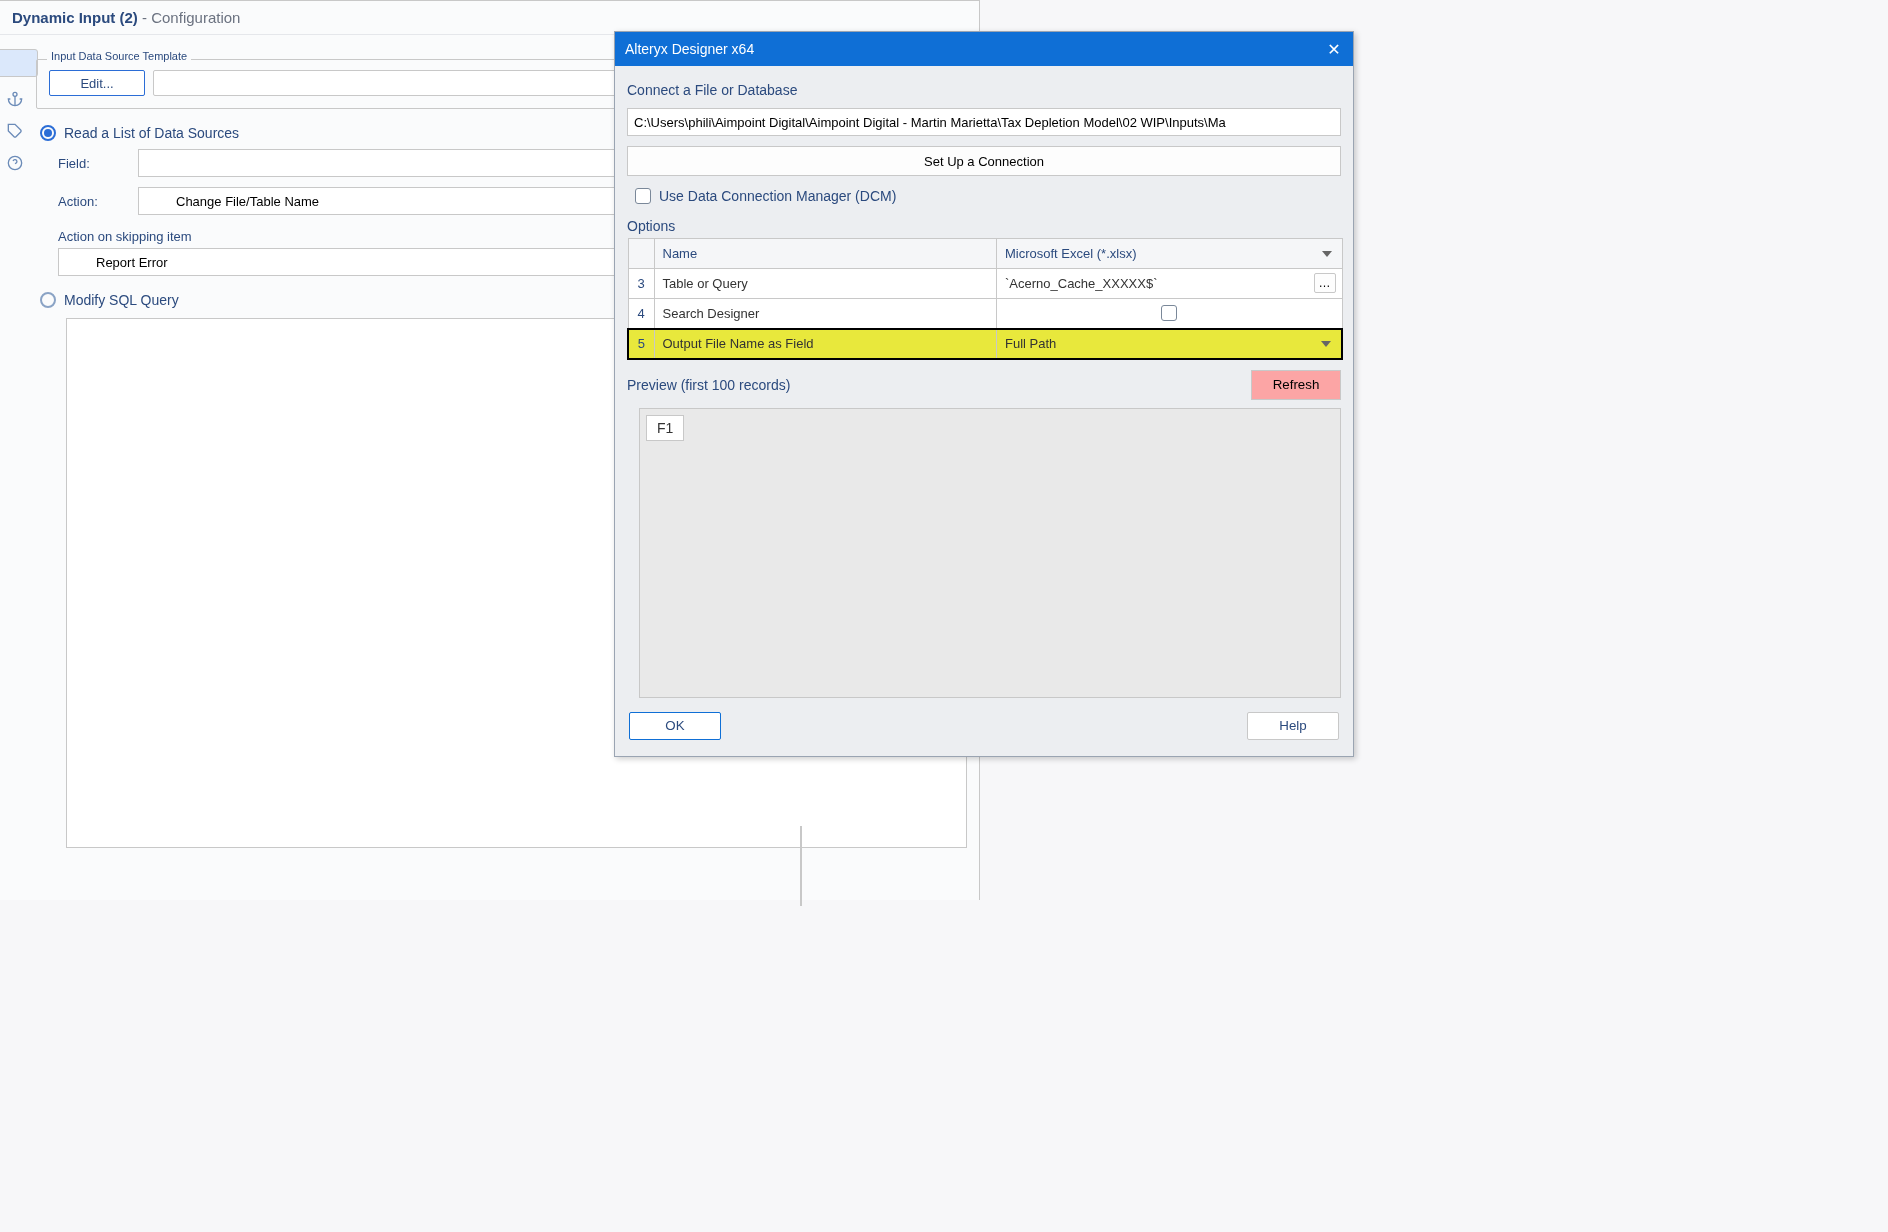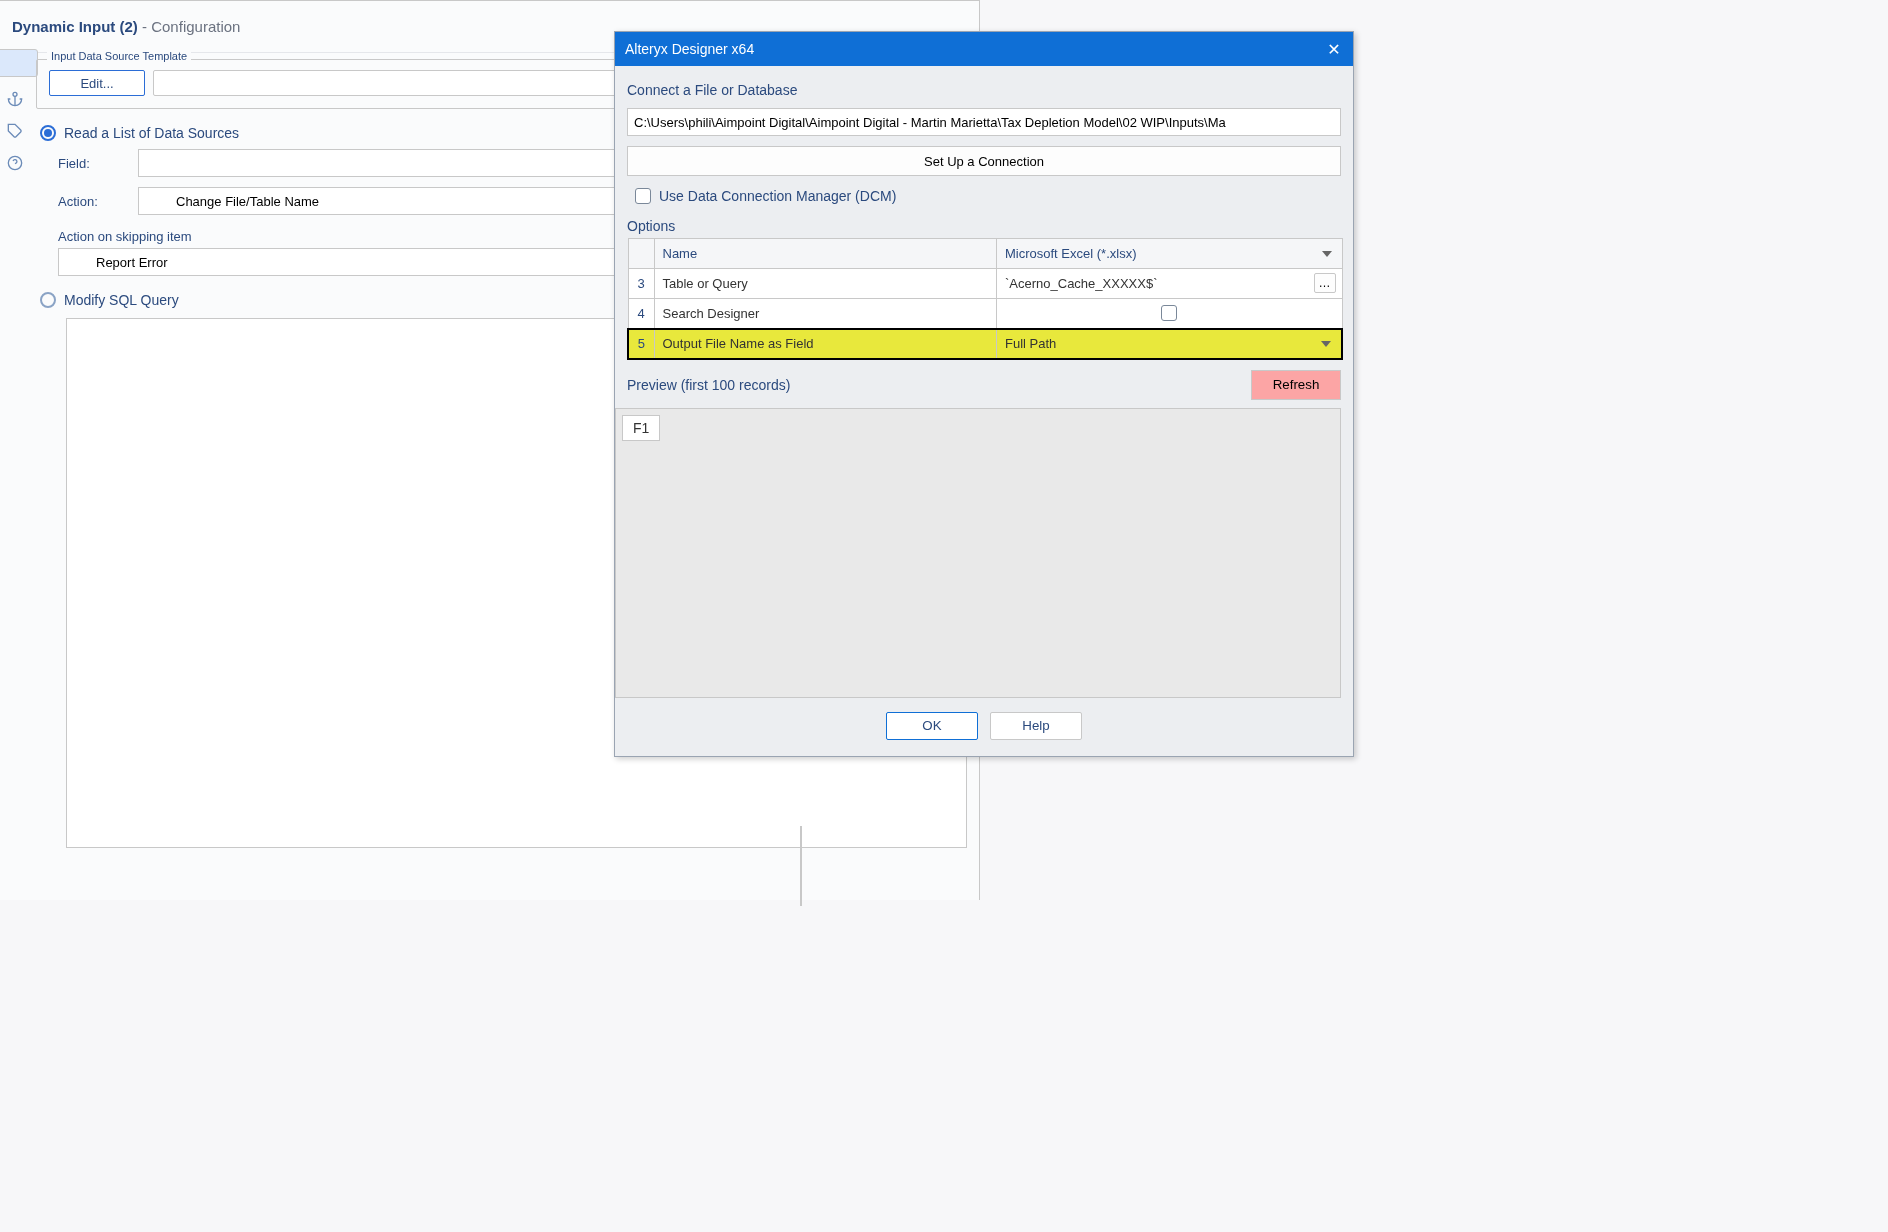--- a/index.html
+++ b/index.html
@@ -1,21 +1,21 @@
 <!DOCTYPE html>
 <html><head>
 <meta charset="utf-8">
 <style>
   * { box-sizing: border-box; font-family: "Segoe UI", Arial, sans-serif; }
   body { margin: 0; background: #ffffff; font-size: 13px; color: #333; }
   .app { position: relative; width: 1888px; height: 1232px; background: #f7f7f9; }
 
   
   .config-panel { position: absolute; left: 0; top: 0; width: 980px; height: 900px; background: #fafbfc; border-top: 1px solid #c8c8c8; border-right: 1px solid #c8c8c8; }
-  .config-title { padding: 17px 12px; border-bottom: 1px solid #e5e7eb; color: #2b4a7e; font-size: 15px; font-weight: 600; }
+  .config-title { padding: 8px 12px; border-bottom: 1px solid #e5e7eb; color: #2b4a7e; font-size: 15px; font-weight: 600; }
   .config-title .suffix { font-weight: 400; color: #6b7280; }
 
   .icon-rail { position: absolute; left: 0; top: 36px; width: 30px; display: flex; flex-direction: column; align-items: center; gap: 12px; padding-top: 12px; }
   .rail-ic { width: 20px; height: 20px; display: flex; align-items: center; justify-content: center; color: #2b6dd6; }
   .rail-ic.sel { background: #dbe8fb; border-radius: 3px; }
 
   .config-body { position: absolute; left: 32px; top: 44px; right: 8px; }
 
   .groupbox { border: 1px solid #c8c8c8; border-radius: 2px; margin: 14px 4px 16px 4px; padding: 10px 12px 12px 12px; position: relative; }
   .groupbox .legend { position: absolute; top: -10px; left: 10px; background: #fafbfc; padding: 0 4px; color: #2b4a7e; font-size: 11px; }
@@ -59,24 +59,24 @@
   .dots-btn { position: absolute; right: 6px; top: 4px; width: 22px; height: 20px; border: 1px solid #c8c8c8; background: #fdfdfd; font-size: 12px; line-height: 1; cursor: pointer; border-radius: 2px; padding: 0; }
   .center-chk { display: flex; justify-content: center; }
   .hl { background: #e8e83c !important; }
   .hl-row td { border-top: 2px solid #000; border-bottom: 2px solid #000; }
   .hl-row td:first-child { border-left: 2px solid #000; }
   .hl-row td:last-child { border-right: 2px solid #000; }
 
   .preview-row { display: flex; align-items: center; justify-content: space-between; padding: 10px 12px 0 12px; }
   .preview-row .ptxt { color: #2b4a7e; font-size: 14px; }
   .refresh-btn { width: 90px; height: 30px; border: 1px solid #c8c8c8; background: #fca5a5; cursor: pointer; }
-  .preview-box { margin: 8px 12px 0 0; height: 290px; border: 1px solid #c8c8c8; background: #e9e9e9; padding: 6px; }
+  .preview-box { margin: 8px 12px 0 24px; height: 290px; border: 1px solid #c8c8c8; background: #e9e9e9; padding: 6px; }
   .preview-hdr { display: inline-block; border: 1px solid #c8c8c8; background: #fff; padding: 4px 10px; font-size: 14px; }
 
-  .dlg-footer { display: flex; justify-content: center; gap: 12px; padding: 14px 14px 16px 14px; }
+  .dlg-footer { display: flex; justify-content: space-between; gap: 12px; padding: 14px 14px 16px 14px; }
   .dlg-footer button { width: 92px; height: 28px; border: 1px solid #0f6fd6; background: #fff; color: #2b4a7e; cursor: pointer; border-radius: 2px; }
   .dlg-footer .help { border-color: #c8c8c8; }
 
   
   .bottom-line { position: absolute; left: 800px; top: 826px; width: 2px; height: 80px; background: #c8c8c8; }
 
   svg { display: block; }
 </style>
 </head>
 <body>

